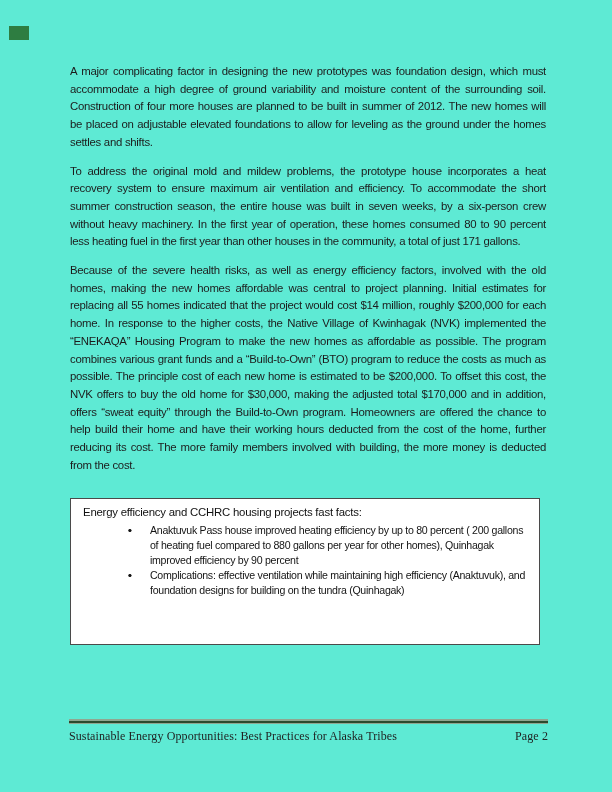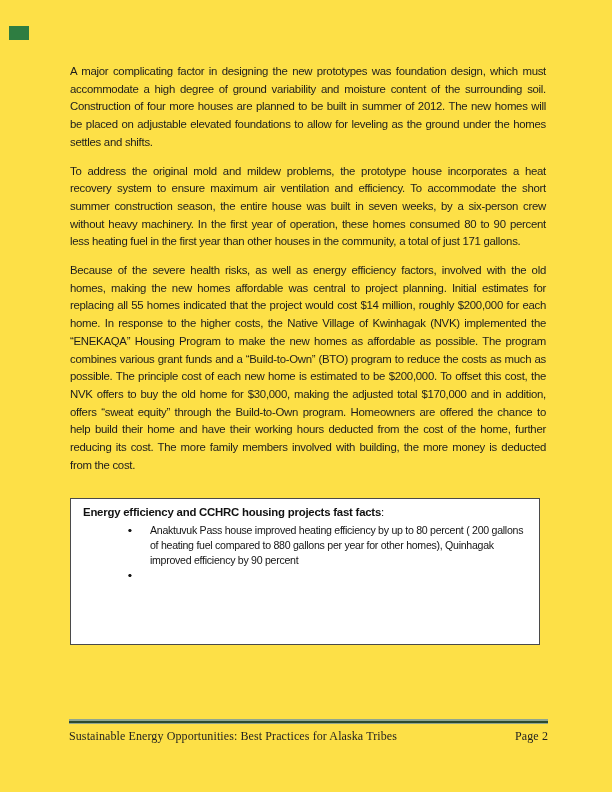--- a/index.html
+++ b/index.html
@@ -1,17 +1,17 @@
 <!DOCTYPE html>
 <html><head>
 <meta charset="utf-8">
 <style>
   html,body{margin:0;padding:0;background:#ffffff;}
   .page{
-    position:relative;width:612px;height:792px;background:#fde047;
+    position:relative;width:612px;height:792px;background:#5eead4;
     font-family:"Liberation Sans",sans-serif;color:#1c1c1c;overflow:hidden;
   }
   .corner-accent{
     position:absolute;left:9px;top:26px;width:20px;height:14px;
   }
   .content{
     position:absolute;left:70px;top:63px;width:476px;
   }
   .content p{
     margin:0 0 11px 0;
@@ -20,21 +20,21 @@
   }
   .fact-box{
     position:absolute;left:70px;top:498px;width:470px;min-height:147px;
     box-sizing:border-box;border:1px solid #4a4a4a;background:#ffffff;
     padding:6px 10px 8px 12px;
   }
   .fact-box .box-heading{
     margin:0;font-size:11.4px;line-height:15.5px;font-weight:normal;
     letter-spacing:-0.22px;color:#111;
   }
-  .fact-box .box-heading .bold{font-weight:bold;}
+  .fact-box .box-heading .bold{font-weight:normal;}
   .fact-box ul{
     margin:2px 0 0 0;padding:0 0 0 67px;list-style:none;
   }
   .fact-box li{
     position:relative;font-size:10.6px;line-height:15.2px;
     letter-spacing:-0.28px;color:#141414;text-align:left;
   }
   .fact-box li .bullet-glyph{
     position:absolute;left:-22px;top:0;font-size:11px;
   }
@@ -60,21 +60,21 @@
     <p>To address the original mold and mildew problems, the prototype house incorporates a heat recovery system to ensure maximum air ventilation and efficiency. To accommodate the short summer construction season, the entire house was built in seven weeks, by a six-person crew without heavy machinery. In the first year of operation, these homes consumed 80 to 90 percent less heating fuel in the first year than other houses in the community, a total of just 171 gallons.</p>
     <p>Because of the severe health risks, as well as energy efficiency factors, involved with the old homes, making the new homes affordable was central to project planning. Initial estimates for replacing all 55 homes indicated that the project would cost $14 million, roughly $200,000 for each home. In response to the higher costs, the Native Village of Kwinhagak (NVK) implemented the “ENEKAQA” Housing Program to make the new homes as affordable as possible. The program combines various grant funds and a “Build-to-Own” (BTO) program to reduce the costs as much as possible. The principle cost of each new home is estimated to be $200,000. To offset this cost, the NVK offers to buy the old home for $30,000, making the adjusted total $170,000 and in addition, offers “sweat equity” through the Build-to-Own program. Homeowners are offered the chance to help build their home and have their working hours deducted from the cost of the home, further reducing its cost. The more family members involved with building, the more money is deducted from the cost.</p>
   </div>
 
   <div class="fact-box">
     <h2 class="box-heading"><span class="bold">Energy efficiency and CCHRC housing projects fast facts</span><span>:</span></h2>
     <ul>
       <li><span class="bullet-glyph">•</span></li>
       <li><span class="bullet-glyph">•</span><span>Anaktuvuk Pass house improved heating efficiency by up to 80 percent ( 200 gallons of heating fuel compared to 880 gallons per year for other homes), Quinhagak improved efficiency by 90 percent</span></li>
       <li><span class="bullet-glyph">•</span></li>
-      <li><span class="bullet-glyph">•</span></li>
+      <li><span class="bullet-glyph">•</span><span>Complications: effective ventilation while maintaining high efficiency (Anaktuvuk), and foundation designs for building on the tundra (Quinhagak)</span></li>
     </ul>
   </div>
 
   <div class="footer-rule" style="background: linear-gradient(rgb(143, 166, 144) 0px, rgb(143, 166, 144) 1.5px, rgb(44, 74, 46) 1.5px, rgb(44, 74, 46) 3.5px, rgb(143, 166, 144) 3.5px, rgb(143, 166, 144) 5px);"></div>
 
   <div class="footer">
     <span>Sustainable Energy Opportunities: Best Practices for Alaska Tribes</span>
     <span>Page 2</span>
   </div>
 

